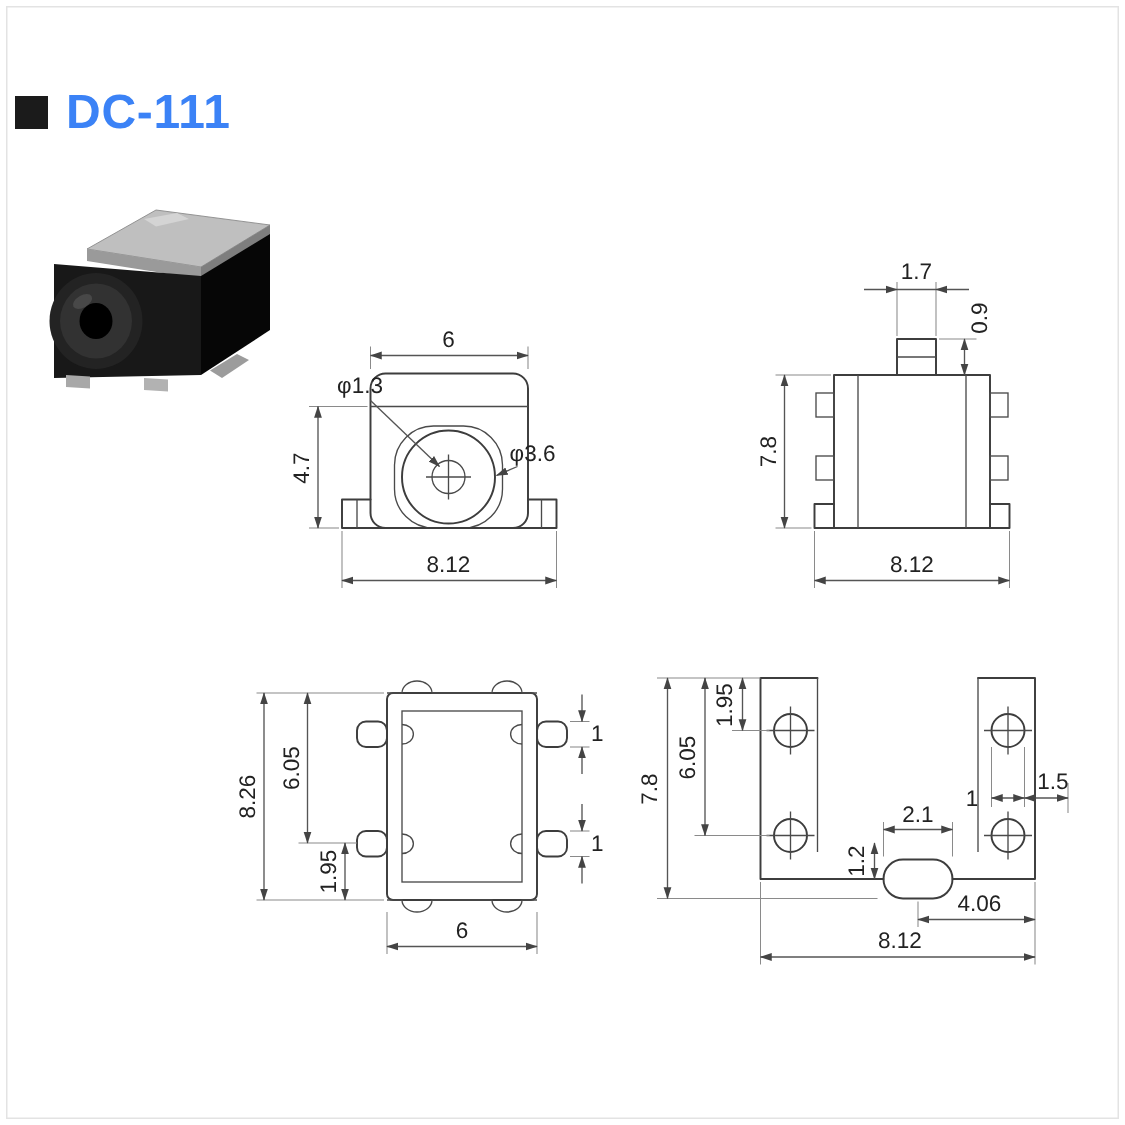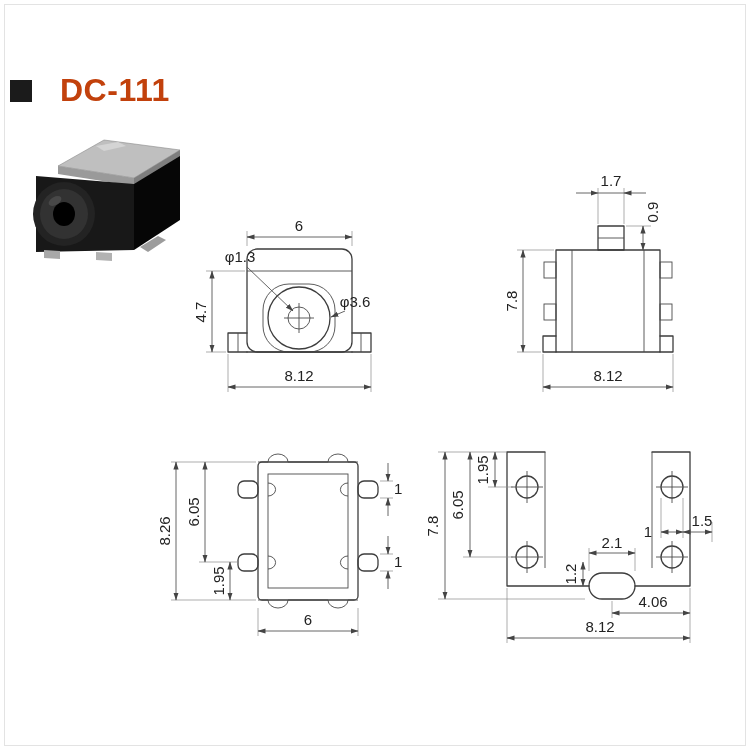--- a/index.html
+++ b/index.html
@@ -1,21 +1,21 @@
 <!DOCTYPE html>
 <html><head>
 <meta charset="utf-8">
 <style>
   html,body{margin:0;padding:0}
   body{width:750px;height:750px;background:#ffffff;position:relative;overflow:hidden;
        font-family:"Liberation Sans",sans-serif;}
   .frame{position:absolute;inset:4px;border:1px solid #e3e3e3;pointer-events:none}
   .header{position:absolute;left:10px;top:56px;display:flex;align-items:center;gap:12px}
   .bullet{width:22px;height:22px;background:#1b1b1b;display:inline-block}
-  .header h1{margin:16px;font-size:32px;font-weight:bold;color:#c2410c;letter-spacing:.5px}
+  .header h1{margin:0;font-size:32px;font-weight:bold;color:#3b82f6;letter-spacing:.5px}
   svg.drawing{position:absolute;left:0;top:0}
   svg text{font-family:"Liberation Sans",sans-serif;font-size:15px;fill:#222}
   .ol{stroke:#3d3d3d;stroke-width:1.3;fill:none;stroke-linejoin:round;stroke-linecap:round}
   .il{stroke:#4a4a4a;stroke-width:.9;fill:none}
   .dl{stroke:#555;stroke-width:.9;fill:none}
   .el{stroke:#8a8a8a;stroke-width:.7;fill:none}
 </style>
 </head>
 <body>
 

